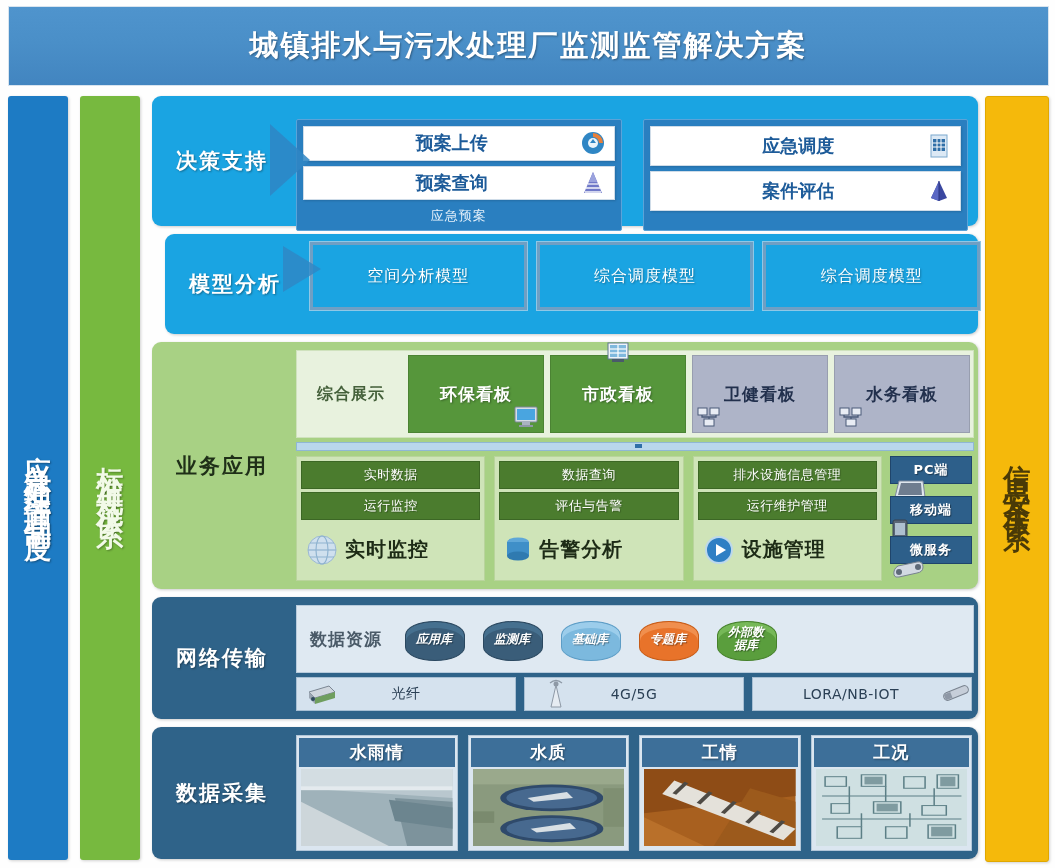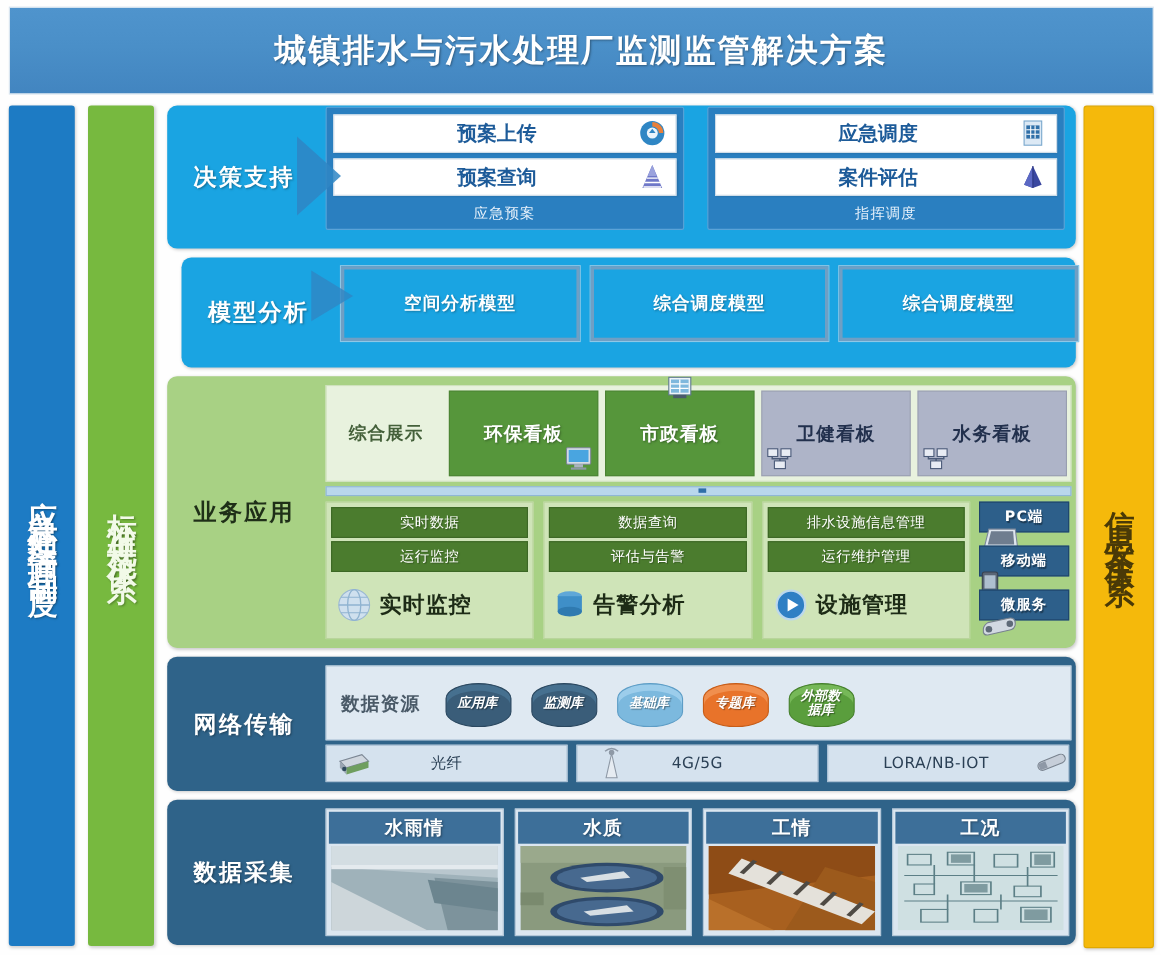--- a/index.html
+++ b/index.html
@@ -53,21 +53,21 @@
   }
   .lbl-light{color:#ffffff;text-shadow:1px 1px 2px rgba(0,0,0,.35);}
   .lbl-dark{color:#1f2f18;}
   
   .notch{
     position:absolute;left:118px;width:40px;z-index:1;
   }
 
   
   #layer-decision{height:130px;background:#1aa4e2;}
-  .dec-wrap{position:absolute;left:144px;top:1px;width:672px;height:112px;display:flex;gap:21px;}
+  .dec-wrap{position:absolute;left:144px;top:23px;width:672px;height:112px;display:flex;gap:21px;}
   .dec-group{
     flex:1;background:#2a7fc0;border:1px solid #5ba3d8;border-radius:2px;
     display:flex;flex-direction:column;padding:6px 6px 0 6px;box-sizing:border-box;
   }
   .dec-row{
     background:#ffffff;border:1px solid #cfdce8;height:38px;margin-bottom:5px;
     display:flex;align-items:center;position:relative;box-shadow:1px 1px 2px rgba(0,0,0,.15);
   }
   .dec-row-txt{
     flex:1;text-align:center;font-size:18px;font-weight:bold;color:#1d5b99;padding-right:14px;
@@ -80,21 +80,21 @@
     top:28px;border-top:36px solid transparent;border-bottom:36px solid transparent;
     border-left:40px solid #2f86c4;opacity:.85;height:0;
   }
 
   
   #layer-model{height:100px;background:#1aa4e2;margin-left:13px;}
   .mod-wrap{position:absolute;left:144px;top:7px;width:672px;height:70px;display:flex;gap:8px;}
   .mod-box{
     flex:1;background:#1aa4e2;border:1px solid #8fc7e6;outline:3px solid #6f9fc4;outline-offset:-4px;
     display:flex;align-items:center;justify-content:center;
-    color:#ffffff;font-size:16px;font-weight:bold;letter-spacing:1px;
+    color:#ffffff;font-size:16px;font-weight:normal;letter-spacing:1px;
     text-shadow:1px 1px 2px rgba(0,0,0,.3);
     text-align:right;
   }
   .notch-mod{
     top:12px;border-top:23px solid transparent;border-bottom:23px solid transparent;
     border-left:38px solid #2f86c4;opacity:.8;height:0;
   }
 
   
   #layer-business{height:247px;background:#a8d184;}
@@ -266,21 +266,20 @@
           <div class="dec-row">
             <div class="dec-row-txt">案件评估</div>
             <span class="dec-icon">
               <svg viewBox="0 0 26 26" width="26" height="26">
                 <polygon points="13,3 21,20 13,23 5,20" fill="#3a47a0"></polygon>
                 <polygon points="13,3 13,23 5,20" fill="#5b68c4"></polygon>
                 <line x1="13" y1="3" x2="13" y2="23" stroke="#2b3580" stroke-width="1"></line>
               </svg>
             </span>
           </div>
-          <div class="dec-caption">指挥调度</div>
         </div>
 
       </div>
     </div>
 
     <div class="layer" id="layer-model">
       <div class="notch notch-mod"></div>
       <div class="layer-label lbl-light">模型分析</div>
       <div class="mod-wrap">
         <div class="mod-box">空间分析模型</div>

